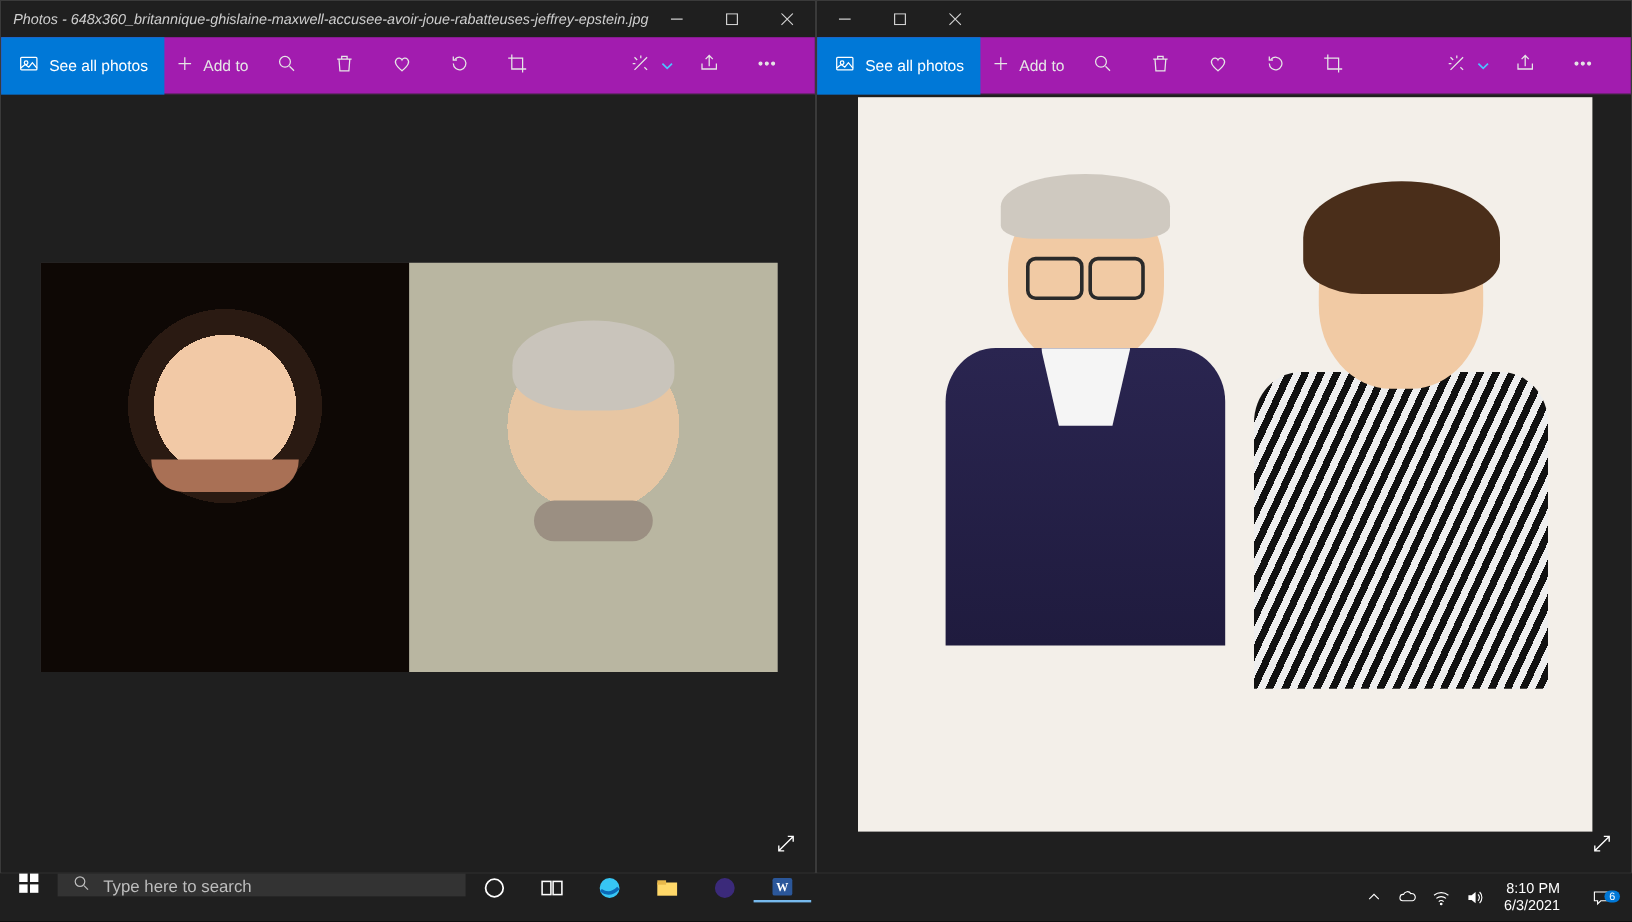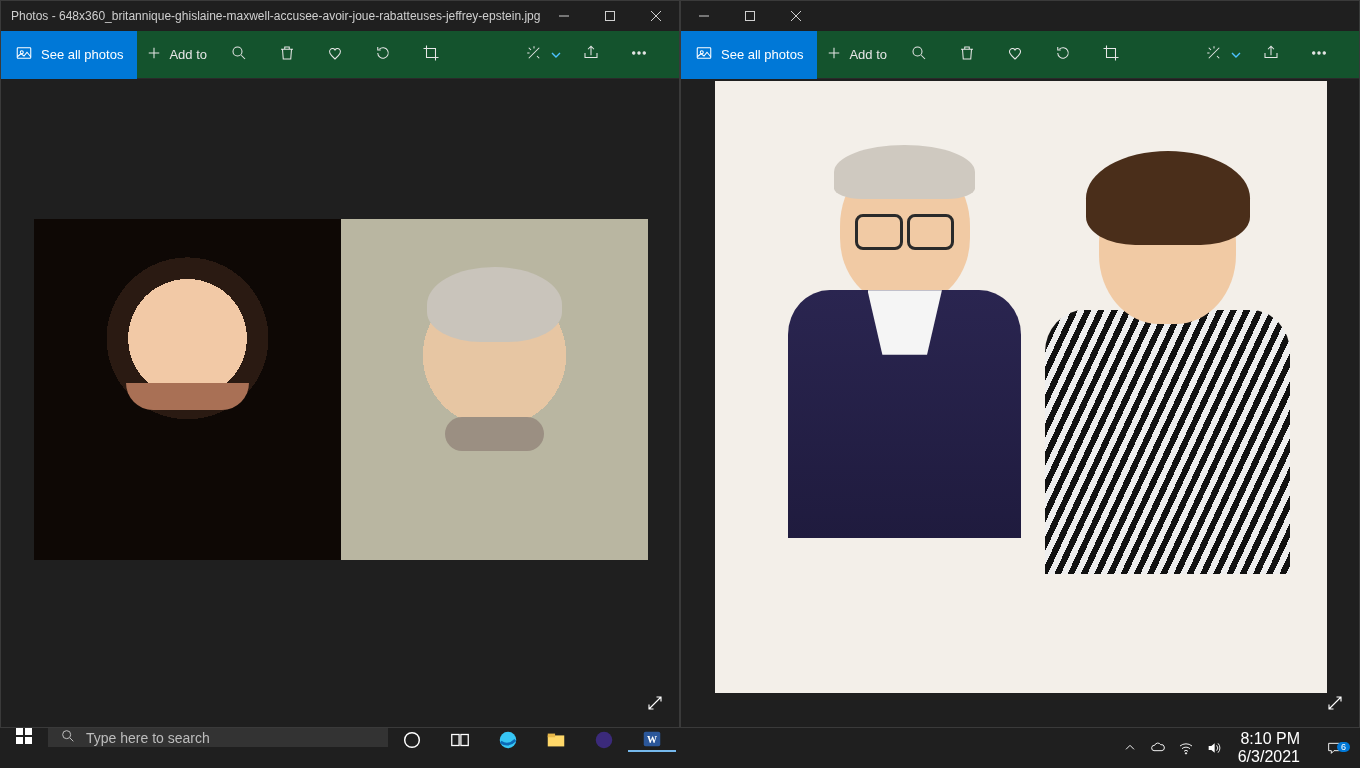--- a/index.html
+++ b/index.html
@@ -17,20 +17,21 @@
   .win-left  { left: 0;   top: 0; width: 680px; height: 728px; }
   .win-right { left: 680px; top: 0; width: 680px; height: 728px; }
 
   .titlebar {
     height: 30px;
     background: #1f1f1f;
     display: flex;
     align-items: center;
     font-size: 12px;
     color: #cfcfcf;
+    font-style: italic;
   }
   .titlebar .title {
     flex: 1;
     padding-left: 10px;
     white-space: nowrap;
     overflow: hidden;
     text-overflow: ellipsis;
   }
   .win-controls { display: flex; }
   .win-btn {
@@ -38,21 +39,21 @@
     display: flex; align-items: center; justify-content: center;
     color: #cfcfcf; font-size: 10px;
   }
   .win-btn svg { width: 10px; height: 10px; stroke: currentColor; stroke-width: 1; fill: none; }
 
   
   .toolbar {
     height: 48px;
     display: flex;
     align-items: center;
-    background: #14532d;
+    background: #a21caf;
     border-bottom: 1px solid #2a2a2a;
     padding-right: 16px;
   }
   .tb-btn {
     height: 48px;
     display: flex;
     align-items: center;
     justify-content: center;
     color: #e6e6e6;
     font-size: 13px;
@@ -129,21 +130,21 @@
     gap:10px; padding:0 12px; color:#bdbdbd; font-size:14px;
   }
   .searchbox svg{width:16px;height:16px;stroke:#bdbdbd;fill:none;stroke-width:1.5;}
   .task-icons{display:flex;align-items:stretch;}
   .task-icons .ti{width:48px;display:flex;align-items:center;justify-content:center;}
   .ti svg{width:22px;height:22px;}
   .ti.active{border-bottom:2px solid #76b9ed;}
   .tray{margin-left:auto;display:flex;align-items:center;gap:4px;padding:0 4px;}
   .tray .tico{width:24px;height:40px;display:flex;align-items:center;justify-content:center;}
   .tray svg{width:16px;height:16px;stroke:#fff;fill:none;stroke-width:1.4;}
-  .clock{font-size:16px;line-height:1.15;text-align:right;padding:0 8px;display:flex;flex-direction:column;justify-content:center;}
+  .clock{font-size:12px;line-height:1.15;text-align:right;padding:0 8px;display:flex;flex-direction:column;justify-content:center;}
   .notif{width:44px;display:flex;align-items:center;justify-content:center;position:relative;}
   .notif .badge{position:absolute;right:6px;bottom:4px;background:#0078d7;border-radius:8px;font-size:9px;padding:0 4px;}
 </style>
 </head>
 <body>
 
 <div class="desktop">
 
   <div class="photos-window win-left">
     <div class="titlebar">

